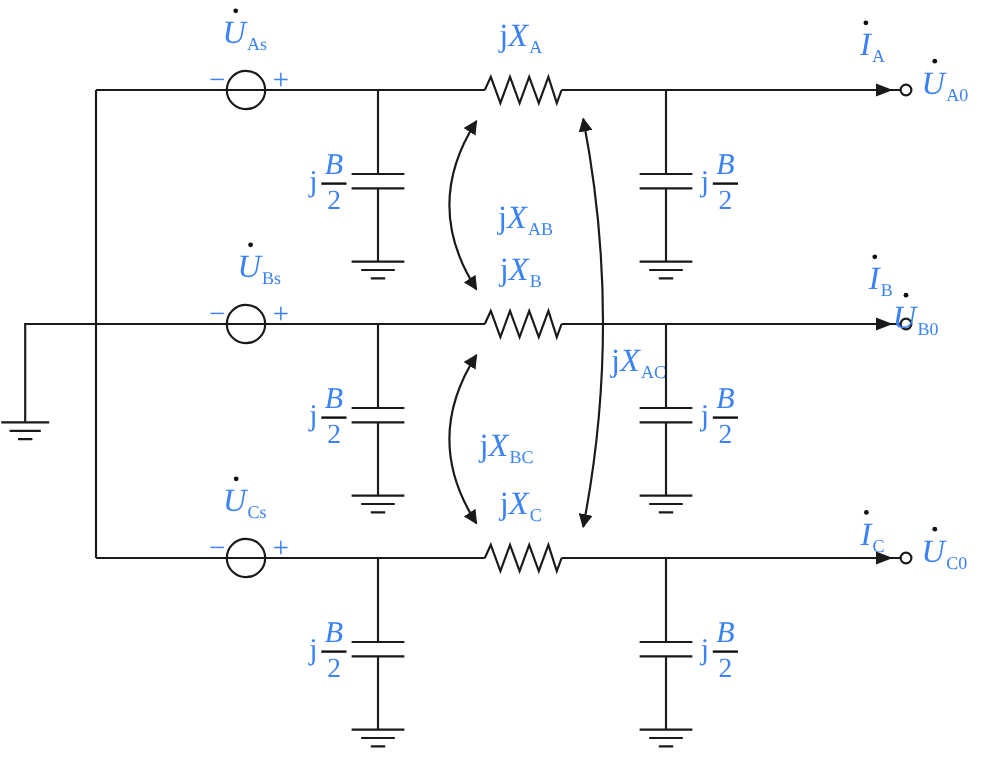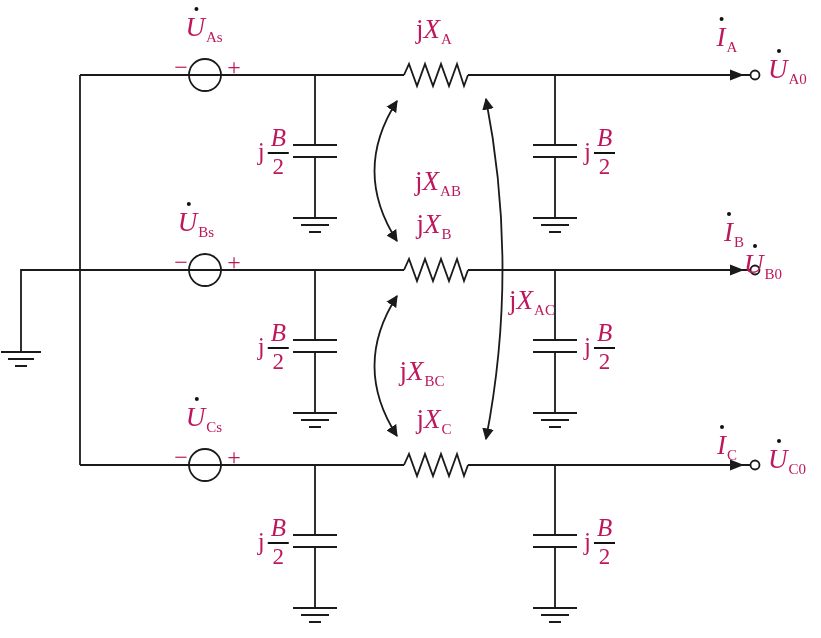--- a/index.html
+++ b/index.html
@@ -1,18 +1,18 @@
 <!DOCTYPE html>
 <html><head>
 <meta charset="utf-8">
 <style>
   html,body{margin:0;padding:0;background:#ffffff;}
   .stage{
     position:relative;width:821px;height:638px;background:#ffffff;
-    font-family:"Liberation Serif","DejaVu Serif",serif;color:#be185d;
+    font-family:"Liberation Serif","DejaVu Serif",serif;color:#3b82f6;
     overflow:hidden;
   }
   .stage svg{position:absolute;left:0;top:0;}
   .wire{stroke:#1a1a1a;stroke-width:1.8;fill:none;}
   .ink{fill:#1a1a1a;stroke:none;}
 
   .lbl{position:absolute;white-space:nowrap;line-height:1;}
   .big{font-size:27px;}
   .sign{font-size:24px;}
   .center{transform:translateX(-50%);}
@@ -173,21 +173,21 @@
       </span>
   </div>
   <div class="lbl caplbl" style="left:584px;top:125px">
     <span class="pre">j</span>
       <span class="frac">
         <span class="num">B</span>
         <span class="den">2</span>
       </span>
   </div>
 
-  <div class="lbl big center" style="left:196px;top:209px">
+  <div class="lbl big center" style="left:216px;top:209px">
     <span class="phz"><span class="pdot"></span><span>U</span></span><sub>Bs</sub>
   </div>
   <div class="lbl sign center" style="left:181px;top:250px">−</div>
   <div class="lbl sign center" style="left:234px;top:250px">+</div>
   <div class="lbl big center" style="left:434px;top:211px">
     <span class="pre">j</span><span class="var">X</span><sub>B</sub>
   </div>
   <div class="lbl big center" style="left:734px;top:219px">
     <span class="phz"><span class="pdot"></span><span>I</span></span><sub>B</sub>
   </div>

